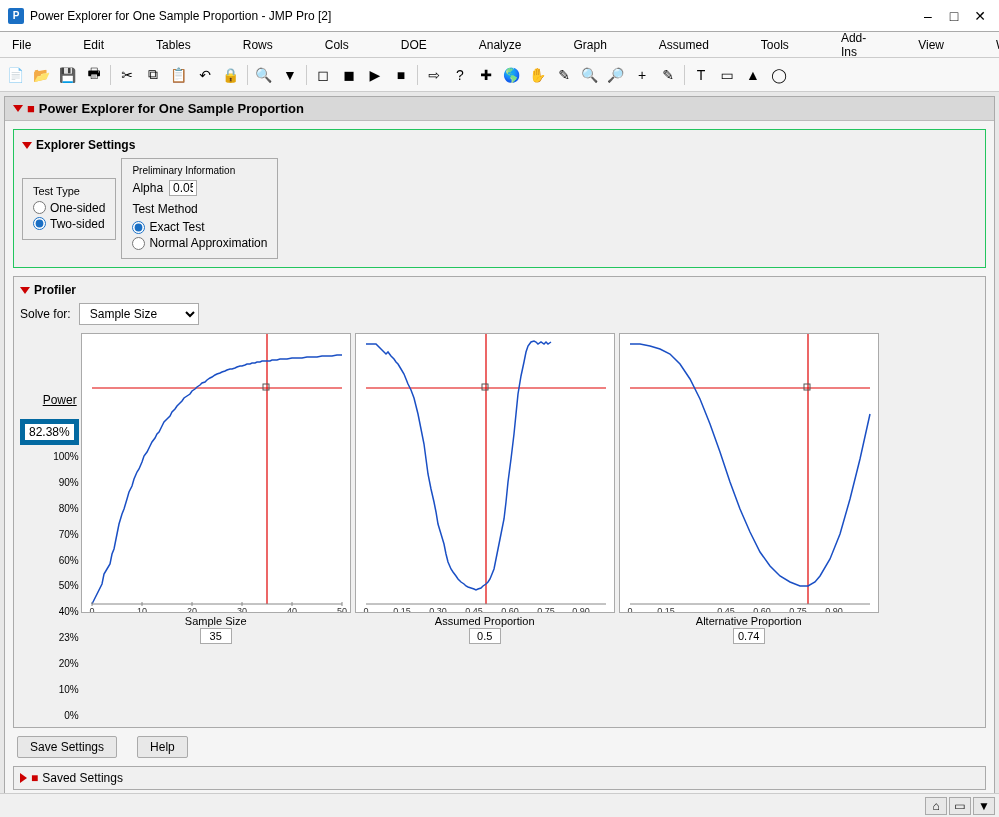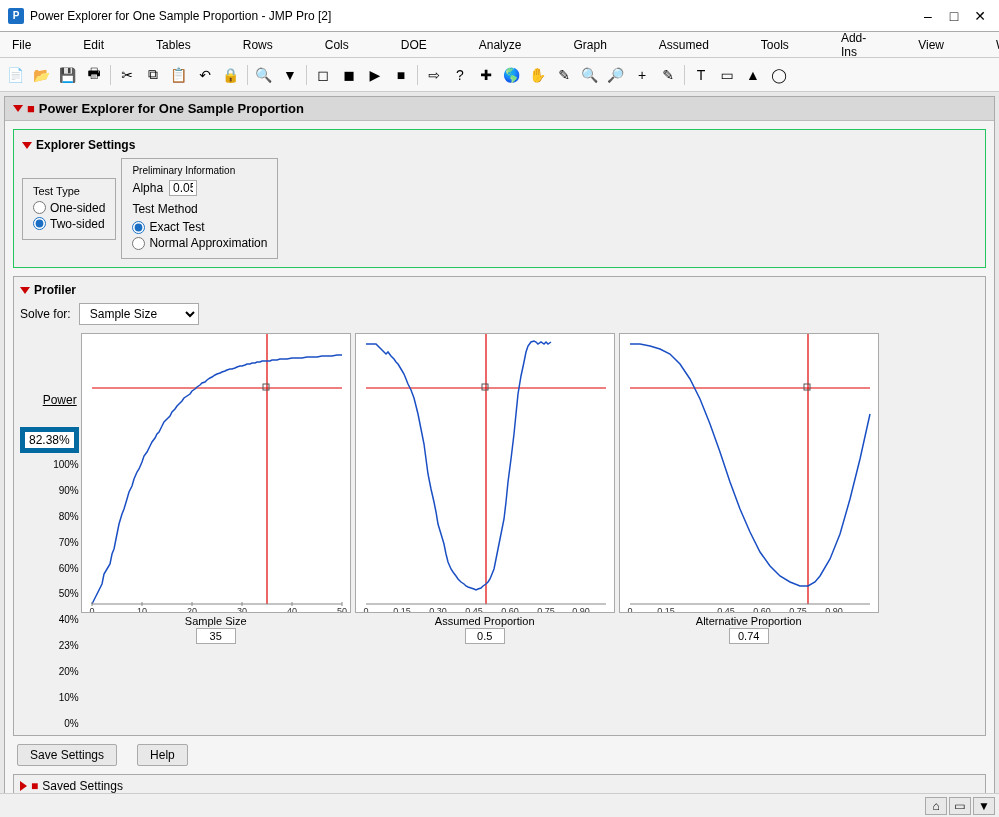--- a/index.html
+++ b/index.html
@@ -45,21 +45,21 @@
     .solve-for-row { display: flex; align-items: center; gap: 8px; margin-bottom: 8px; }
     .solve-for-label { font-size: 12px; }
     .solve-for-select { font-size: 12px; padding: 2px 6px; border: 1px solid #aaa; background: #fff; cursor: pointer; min-width: 120px; }
     
     
     .charts-area { display: flex; gap: 0; align-items: flex-start; }
 
     
     .chart-svg { border: 1px solid #aaa; background: #fff; }
     .chart-block { display: flex; flex-direction: column; align-items: center; }
-    .chart-value-input { border: 1px solid #aaa; padding: 1px 3px; font-size: 11px; background: #fff; text-align: center; width: 40px; margin-top: 1px; }
+    .chart-value-input { border: 1px solid #aaa; padding: 1px 3px; font-size: 11px; background: #fff; text-align: center; width: 32px; margin-top: 1px; }
 
     
     .bottom-buttons { display: flex; gap: 20px; margin: 8px 4px; }
     .action-btn { padding: 3px 12px; border: 1px solid #aaa; background: #e8e8e8; cursor: pointer; font-size: 12px; border-radius: 2px; }
 
     
     .saved-settings { background: #f0f0f0; border: 1px solid #aaa; padding: 4px 6px; display: flex; align-items: center; }
 
     
     .status-bar { background: #f0f0f0; border-top: 1px solid #ccc; height: 24px; display: flex; align-items: center; justify-content: flex-end; padding: 0 4px; gap: 2px; position: absolute; bottom: 0; width: 100%; }
@@ -196,21 +196,21 @@
             <option>Sample Size</option>
             <option>Power</option>
             <option>Alpha</option>
           </select>
         </div>
 
         <div class="charts-area">
 
           <div style="display:flex; flex-direction:column; align-items:flex-end; margin-right:2px;">
             <div style="height:60px;"></div>
-            <div style="display:flex; align-items:flex-end; margin-bottom:20px;text-decoration:underline;">
+            <div style="display:flex; align-items:flex-end; margin-bottom:12px;text-decoration:underline;">
               <span style="font-size:12px; margin-right:2px;">Power</span>
             </div>
             <div style="border:5px solid #0369a1; background:#fff; padding:1px 4px; font-size:12px; margin-bottom:6px; text-align:right;">82.38%</div>
 
             <div style="display:flex; flex-direction:column; justify-content:space-between; height:270px; font-size:10px; align-items:flex-end;">
               <span>100%</span>
               <span>90%</span>
               <span>80%</span>
               <span>70%</span>
               <span>60%</span>

